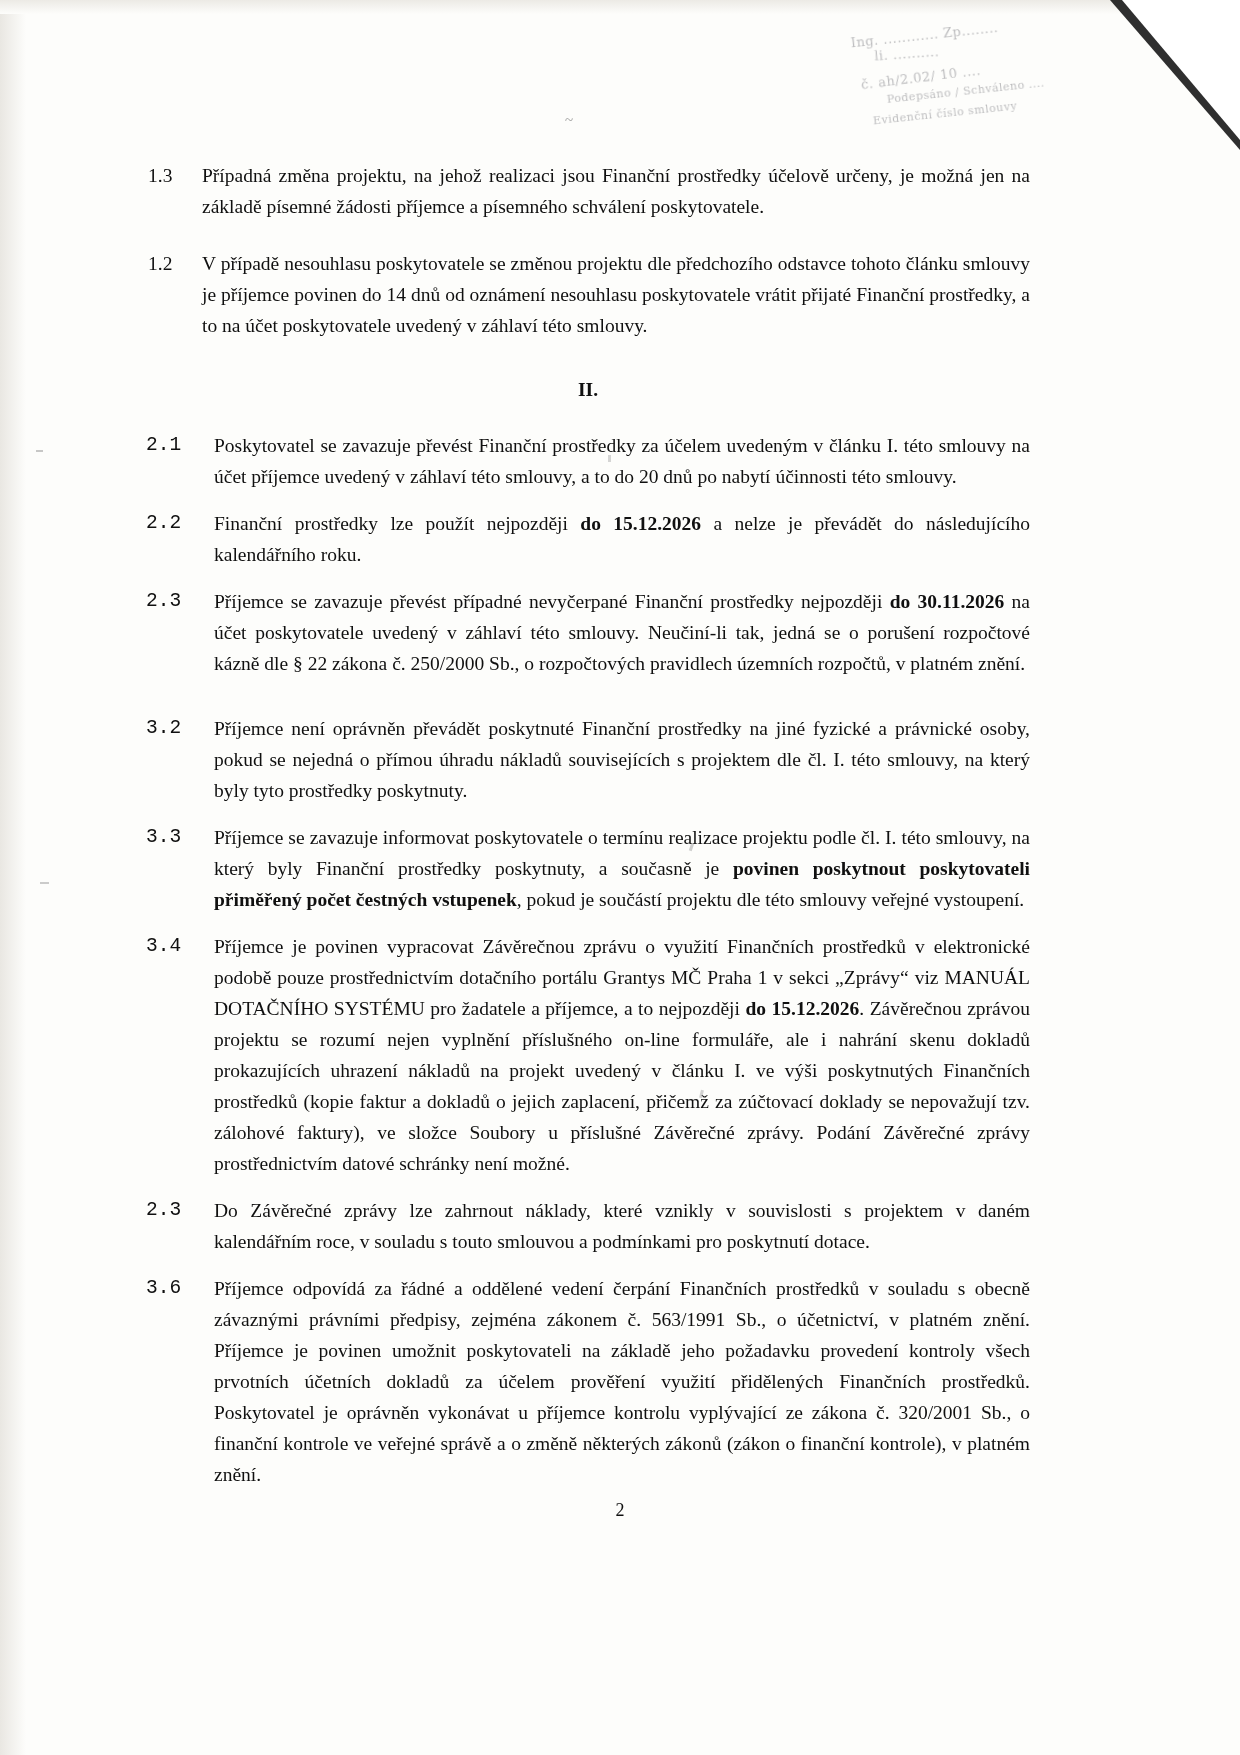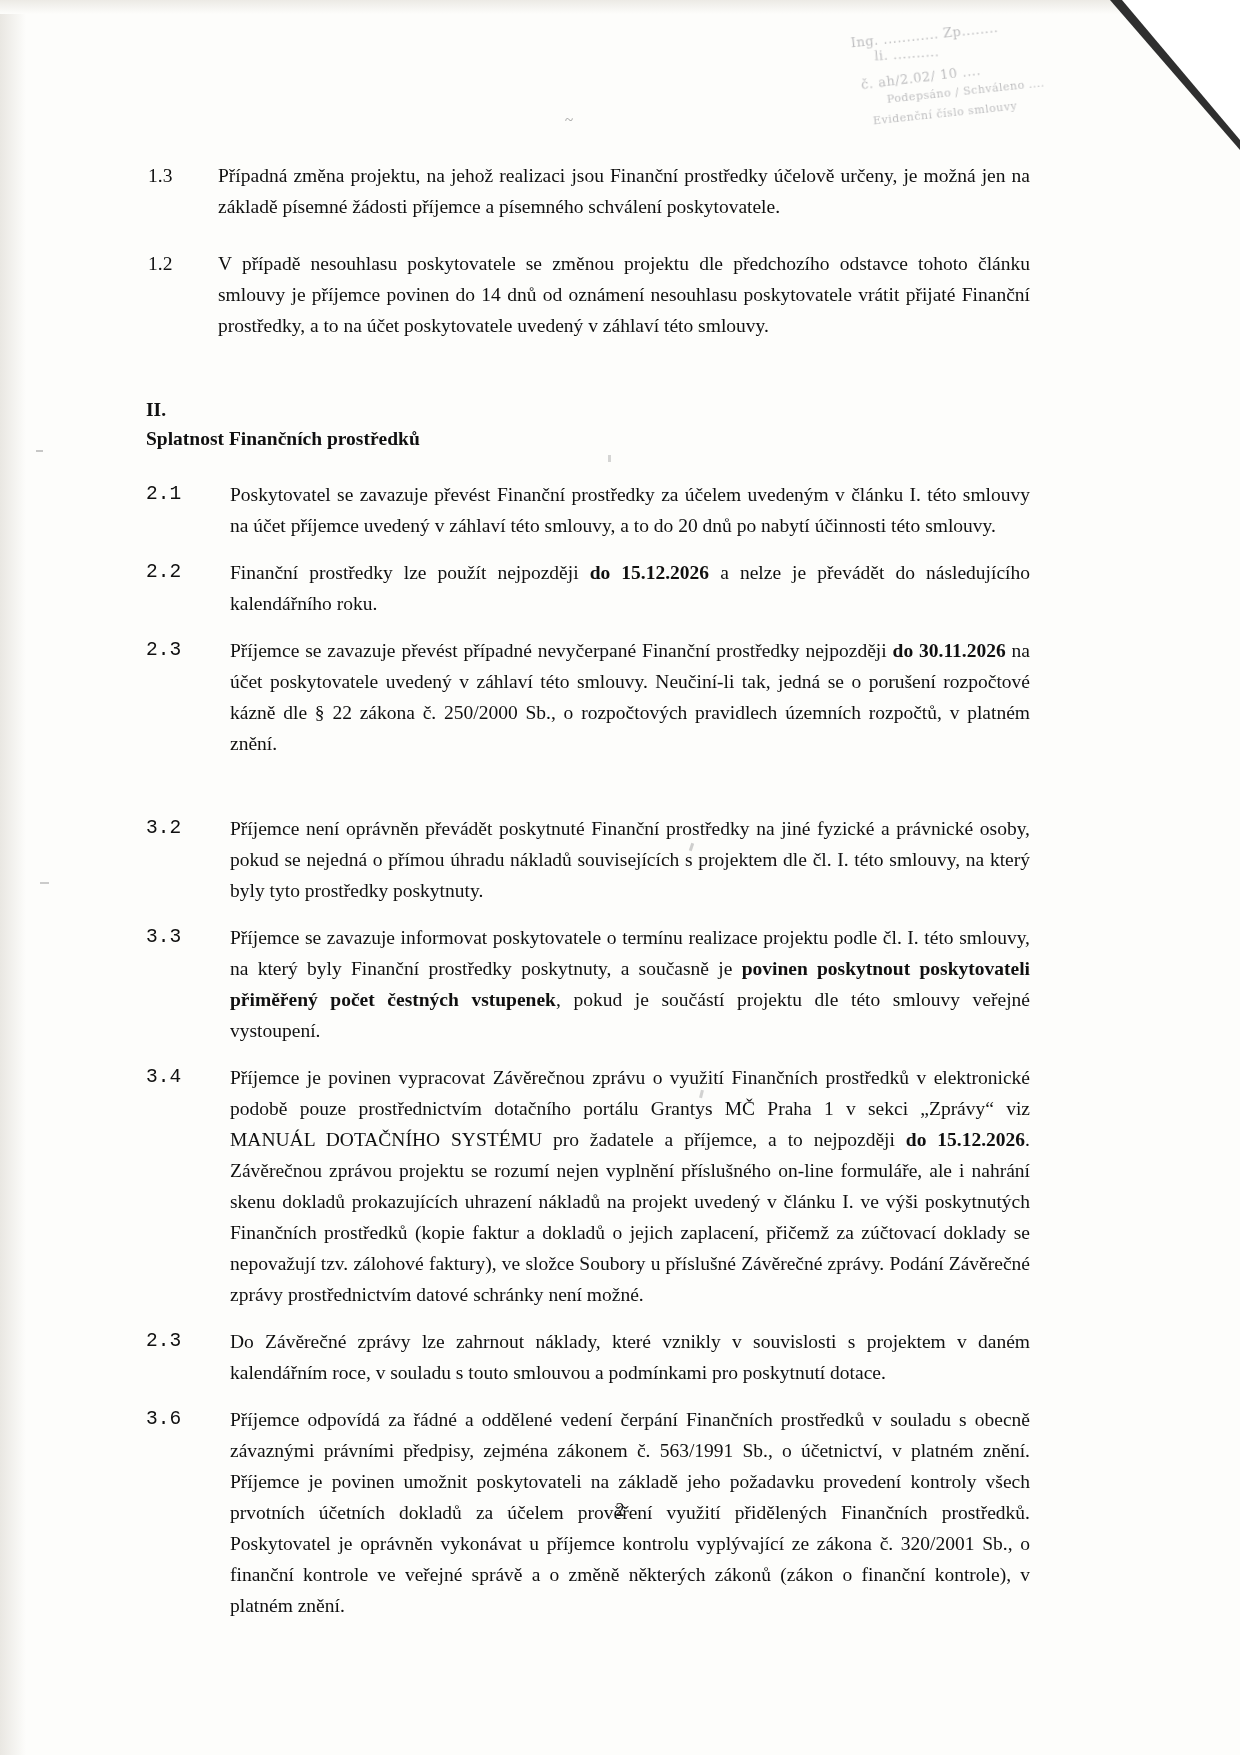--- a/index.html
+++ b/index.html
@@ -114,21 +114,20 @@
     position: absolute;
     left: 146px;
     top: 160px;
     width: 884px;
   }
 
   .clause {
     display: flex;
     align-items: flex-start;
     margin-bottom: 16px;
-    gap: 16px;
   }
   .clause-num {
     flex: 0 0 54px;
     font-size: 19.5px;
     line-height: 31px;
     text-align: left;
     padding-left: 2px;
   }
   .clause-num.indent-more {
     flex: 0 0 68px;
@@ -142,24 +141,25 @@
     text-align: justify;
     text-justify: inter-word;
     hyphens: none;
   }
   .clause-body.left {
     text-align: left;
   }
   .clause-body b { font-weight: bold; }
 
   .section-heading {
+    text-align: center;
     font-weight: bold;
     font-size: 19.5px;
     line-height: 29px;
-    margin: 54px 0 26px 0;
+    margin: 34px 0 26px 0;
   }
   .section-heading .roman { display: block; }
   .section-heading .title { display: block; }
 
   .spacer-sm { height: 10px; }
 
   .page-number {
     position: absolute;
     left: 0;
     right: 0;
@@ -203,21 +203,20 @@
 
     <div class="spacer-sm"></div>
 
     <div class="clause">
       <div class="clause-num">1.2</div>
       <div class="clause-body">V případě nesouhlasu poskytovatele se změnou projektu dle předchozího odstavce tohoto článku smlouvy je příjemce povinen do 14 dnů od oznámení nesouhlasu poskytovatele vrátit přijaté Finanční prostředky, a to na účet poskytovatele uvedený v záhlaví této smlouvy.</div>
     </div>
 
     <div class="section-heading">
       <span class="roman">II.</span>
-      <span class="title">Splatnost Finančních prostředků</span>
     </div>
 
     <div class="clause">
       <div class="clause-num indent-more">2.1</div>
       <div class="clause-body">Poskytovatel se zavazuje převést Finanční prostředky za účelem uvedeným v článku I. této smlouvy na účet příjemce uvedený v záhlaví této smlouvy, a to do 20 dnů po nabytí účinnosti této smlouvy.</div>
     </div>
 
     <div class="clause">
       <div class="clause-num indent-more">2.2</div>
       <div class="clause-body"><span>Finanční prostředky lze použít nejpozději </span><b>do 15.12.2026</b><span> a nelze je převádět do následujícího kalendářního roku.</span></div>

